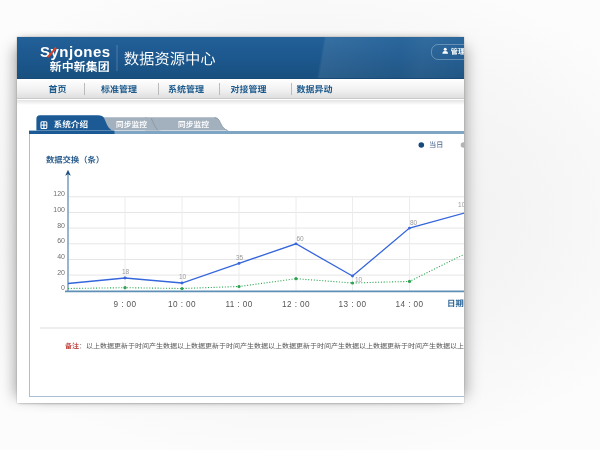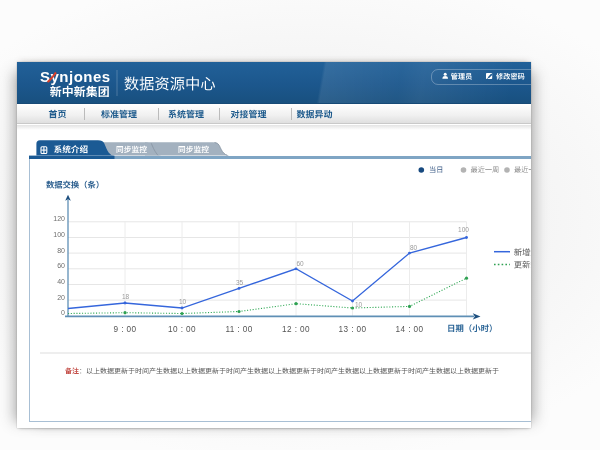--- a/index.html
+++ b/index.html
@@ -1,19 +1,19 @@
 <!DOCTYPE html>
 <html><head>
 <meta charset="utf-8">
 <style>
   html,body{margin:0;padding:0;width:600px;height:450px;overflow:hidden;
     font-family:"Liberation Sans",sans-serif;background:#fafafa;}
   .stage{position:relative;width:600px;height:450px;
     background:radial-gradient(ellipse 400px 250px at 300px 215px,#ececec 0%,#f5f5f5 60%,#fcfcfc 100%);}
-  .card{position:absolute;left:17px;top:62px;width:514px;height:366px;background:#fff;overflow:hidden;
+  .card{position:absolute;left:17px;top:37px;width:447px;height:366px;background:#fff;overflow:hidden;
     box-shadow:0 0 1px rgba(130,130,130,.7), -11px 2px 13px -8px rgba(70,70,70,.42), 11px 2px 13px -8px rgba(70,70,70,.42), 0 2px 3px -2px rgba(70,70,70,.4), 0 -3px 6px -3px rgba(130,110,100,.35);}
   .header{position:absolute;left:0;top:-1px;width:561px;height:42px;
     background:linear-gradient(180deg,#226199 0%,#1c578d 55%,#18507f 100%);
     border-bottom:2px solid #174a76;}
   .header .sheen{position:absolute;inset:0;
     background:linear-gradient(100deg,rgba(255,255,255,0) 54%,rgba(255,255,255,.09) 54.5%,rgba(255,255,255,.04) 68%,rgba(255,255,255,.07) 72%,rgba(255,255,255,0) 88%);}
   .syn{position:absolute;left:23px;top:5.5px;color:#fff;font-size:15px;font-weight:bold;letter-spacing:.5px;z-index:2;}
   .userpill{position:absolute;left:414px;top:7px;width:134px;height:14px;
     border:1px solid rgba(255,255,255,.28);border-radius:7px;}
   .nav{position:absolute;left:0;top:42px;width:561px;height:20px;

